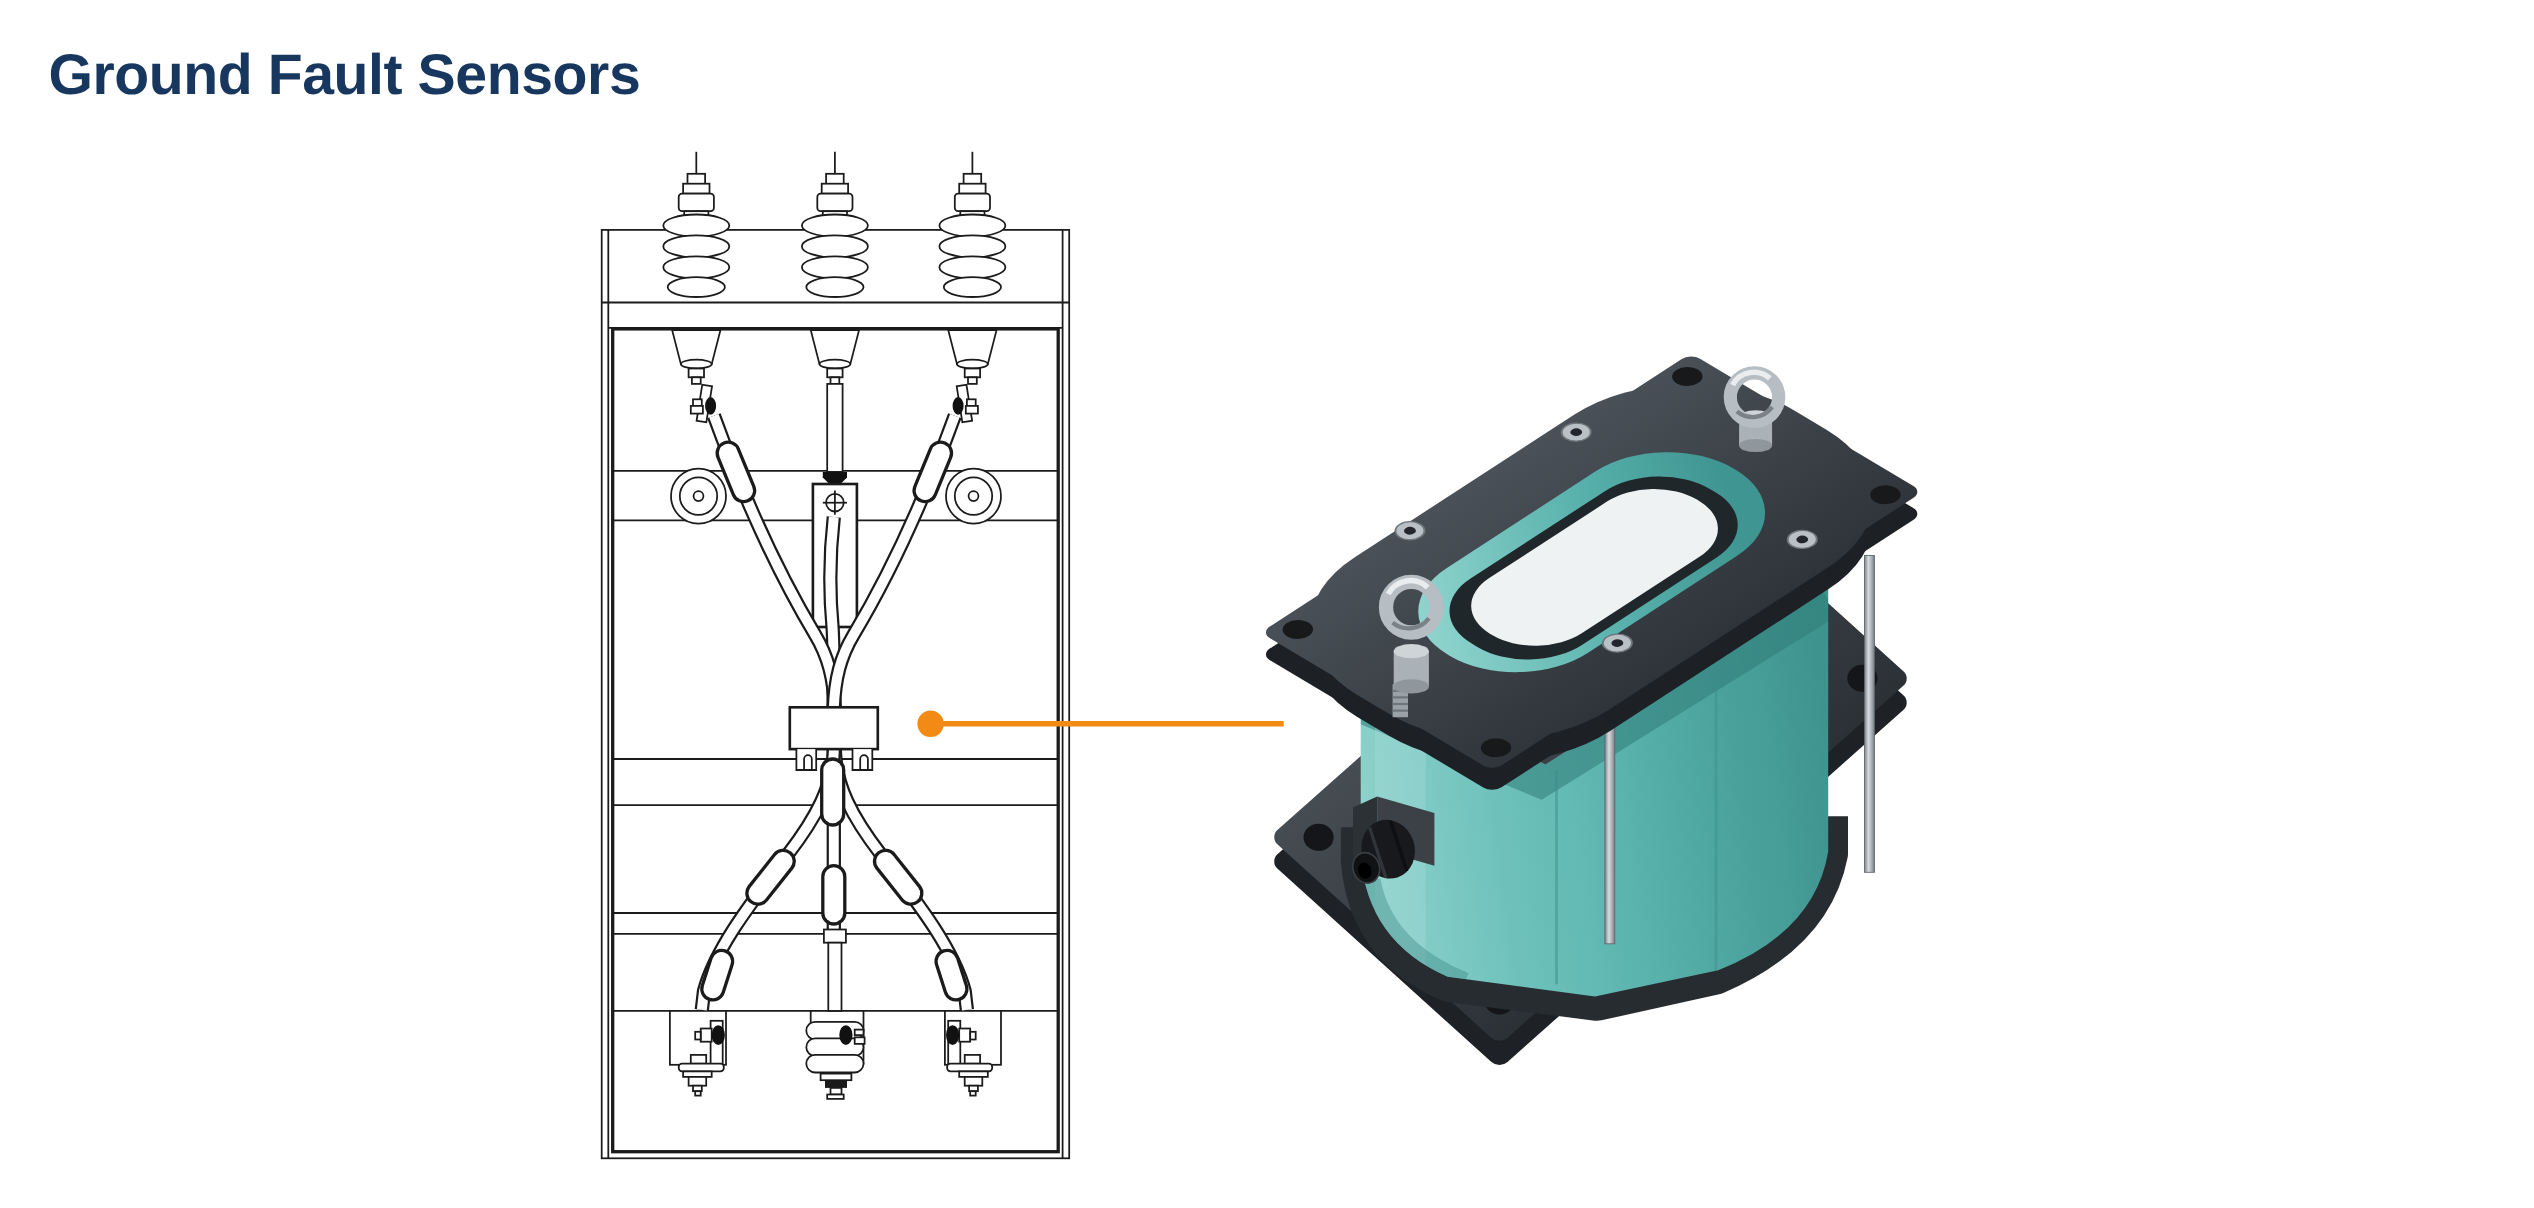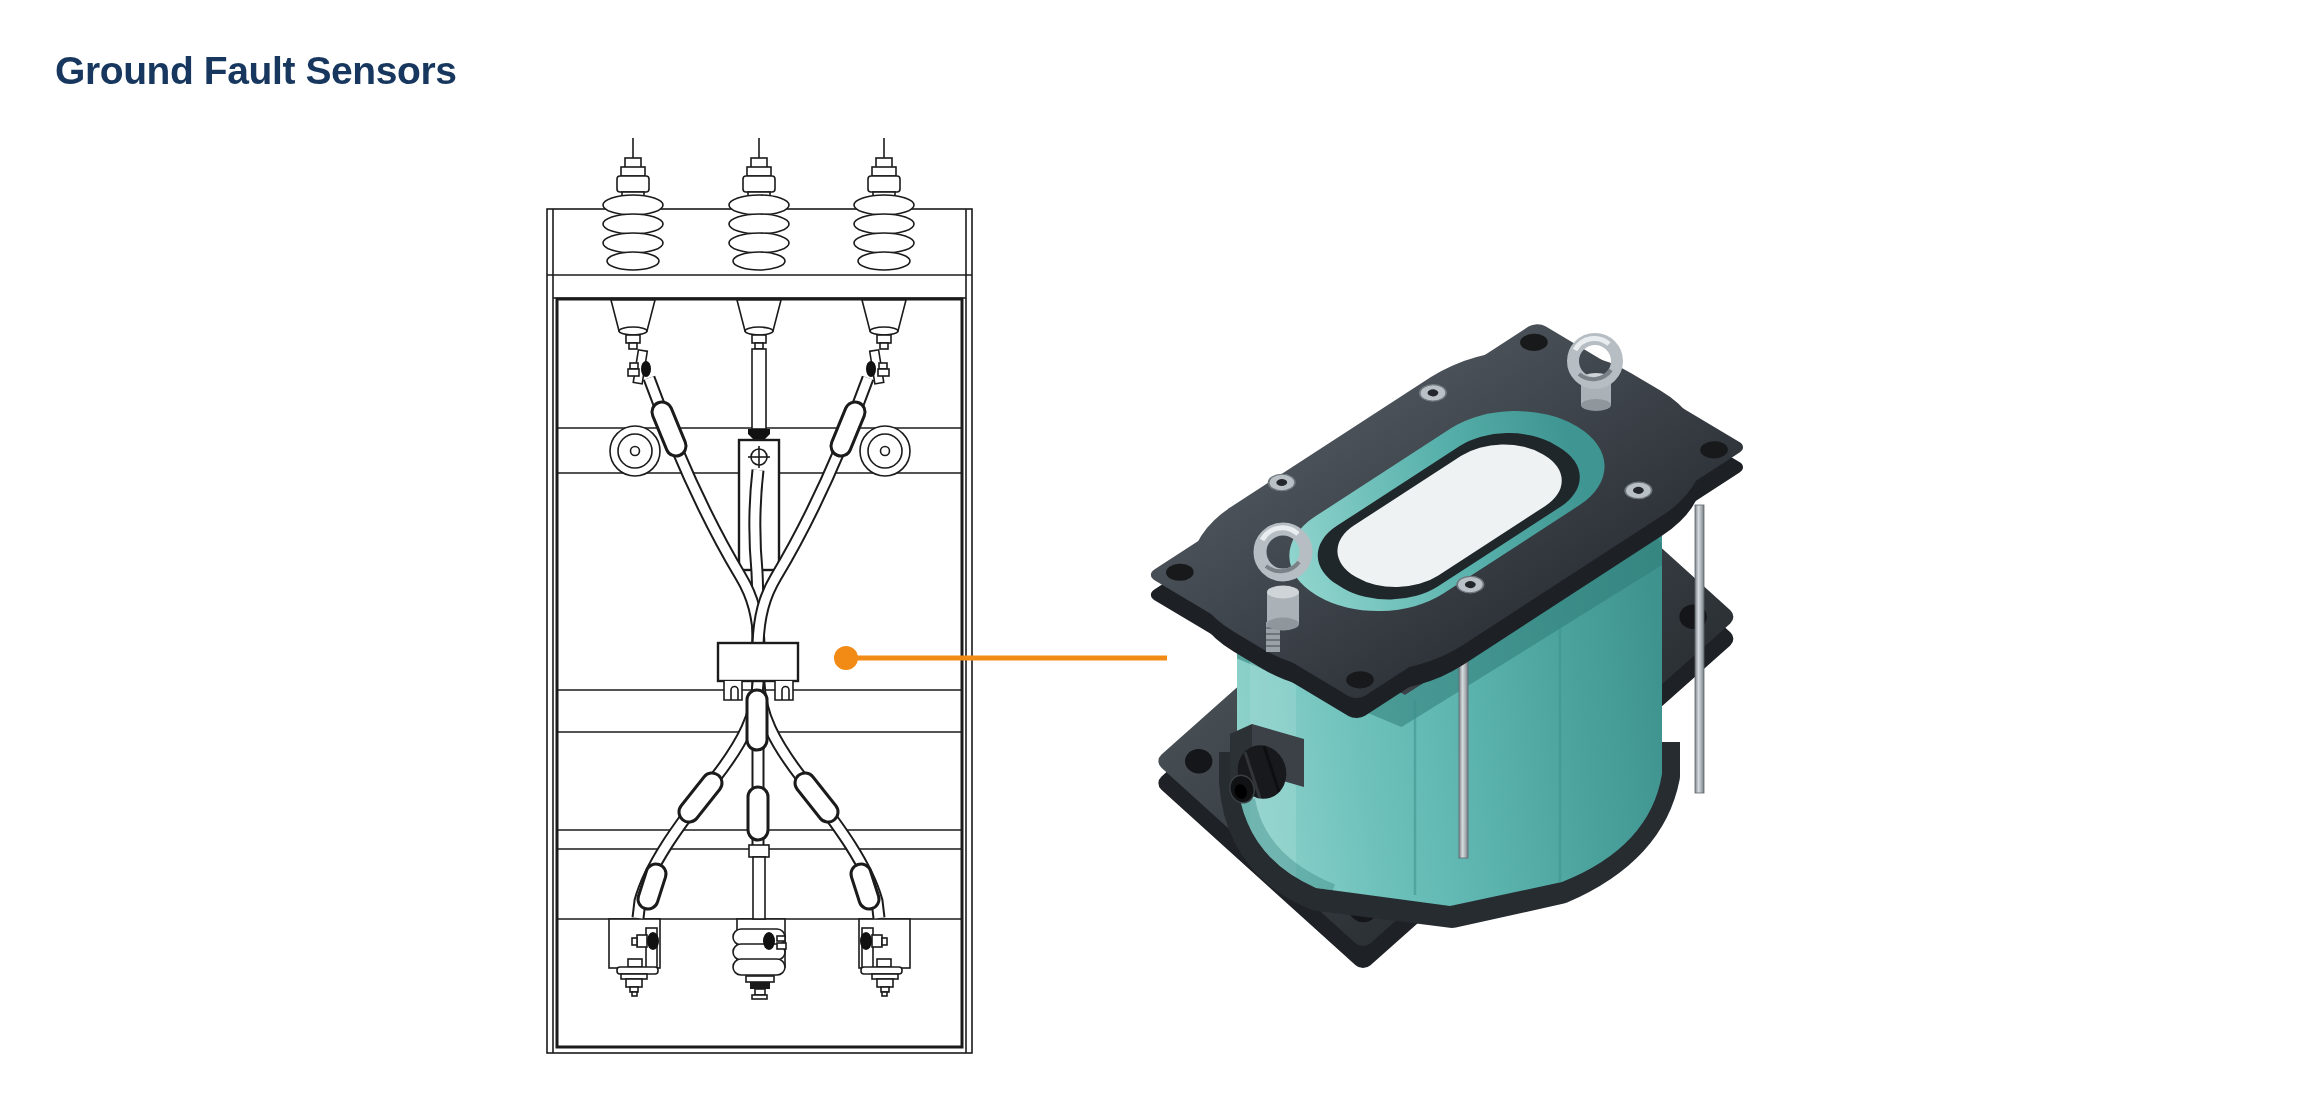--- a/index.html
+++ b/index.html
@@ -1,19 +1,19 @@
 <!DOCTYPE html>
 <html style="--title_navy: #17375E; --accent_orange: #F28B16; --drawing_stroke: #1B1B1B; --sensor_teal: #5BB3AE; --sensor_teal_light: #8ED2CB; --sensor_teal_dark: #3F938F; --plate_charcoal: #3A4046; --plate_charcoal_dark: #1D2125; --steel: #B9C0C6;"><head>
 <meta charset="utf-8">
 <style>
   html,body{margin:0;padding:0;background:#fff;}
   body{width:2304px;height:1098px;position:relative;overflow:hidden;
        font-family:"Liberation Sans", sans-serif;}
-  .page-title{position:absolute;left:44px;top:38px;margin:11px;
-       font-size:39px;font-weight:700;letter-spacing:-0.4px;
+  .page-title{position:absolute;left:44px;top:38px;margin:0;
+       font-size:52px;font-weight:700;letter-spacing:-0.4px;
        color:var(--title_navy,#17375E);}
   svg.canvas{position:absolute;left:0;top:0;}
   
   .ld{stroke:var(--drawing_stroke,#1b1b1b);fill:none;stroke-width:1.6;}
   .ldw{stroke:var(--drawing_stroke,#1b1b1b);fill:#ffffff;stroke-width:1.6;}
   .ldw2{stroke:var(--drawing_stroke,#1b1b1b);fill:#ffffff;stroke-width:2.4;}
   .ldth{stroke:var(--drawing_stroke,#1b1b1b);fill:none;stroke-width:3;}
   .blk{fill:#111111;stroke:none;}
   .cable-out{stroke:var(--drawing_stroke,#1b1b1b);fill:none;stroke-width:13;}
   .cable-in{stroke:#ffffff;fill:none;stroke-width:9;}

